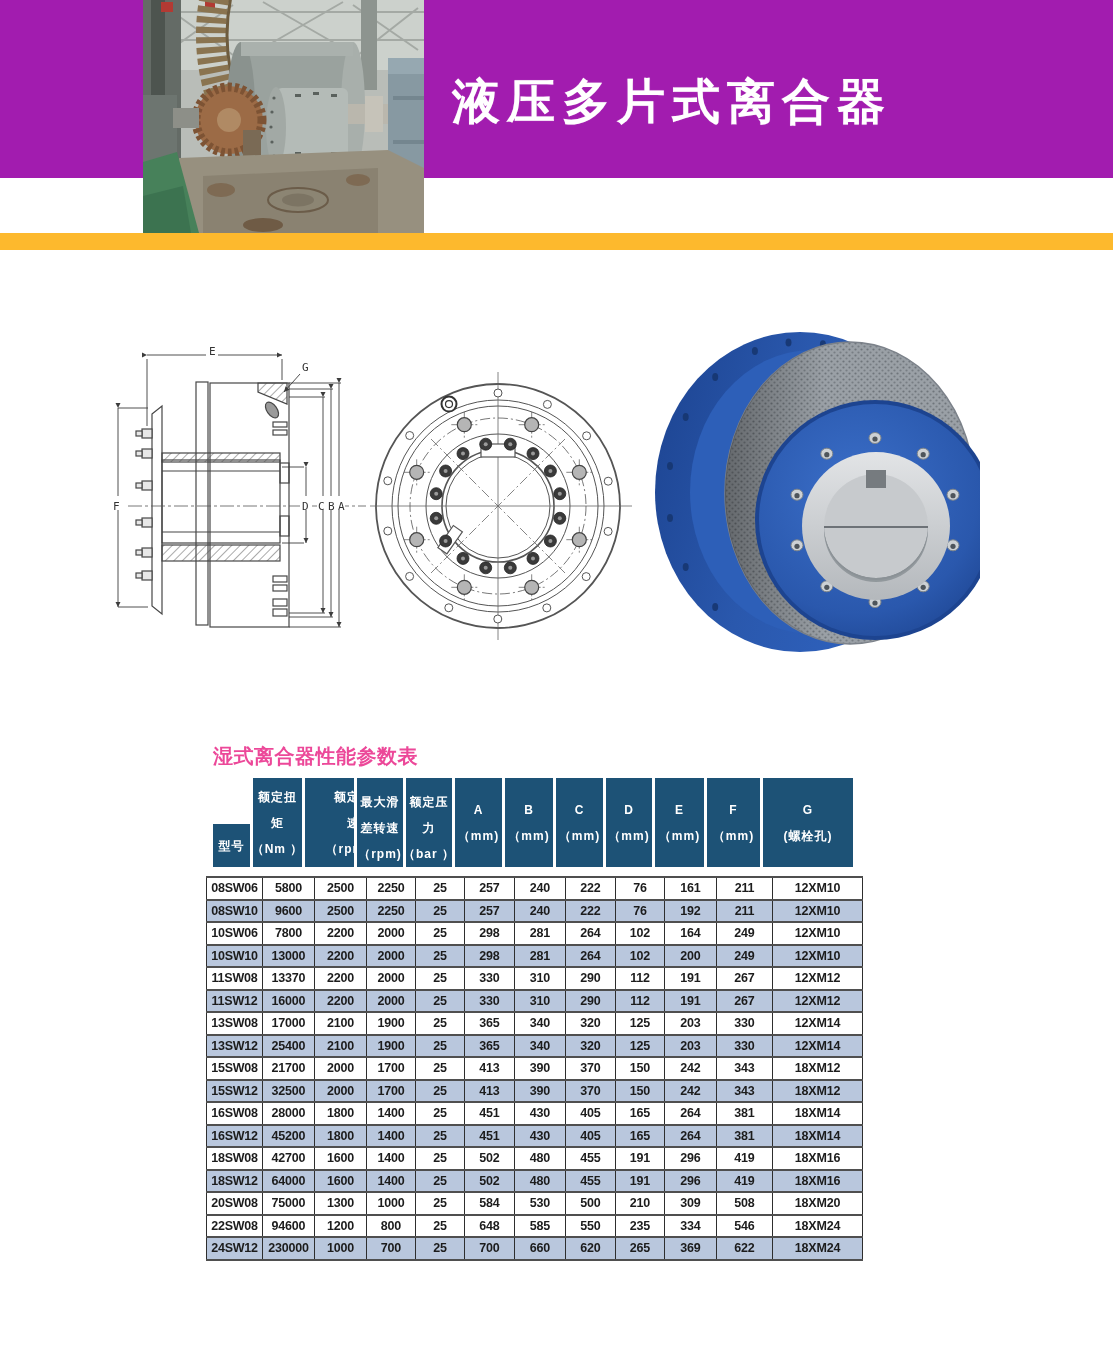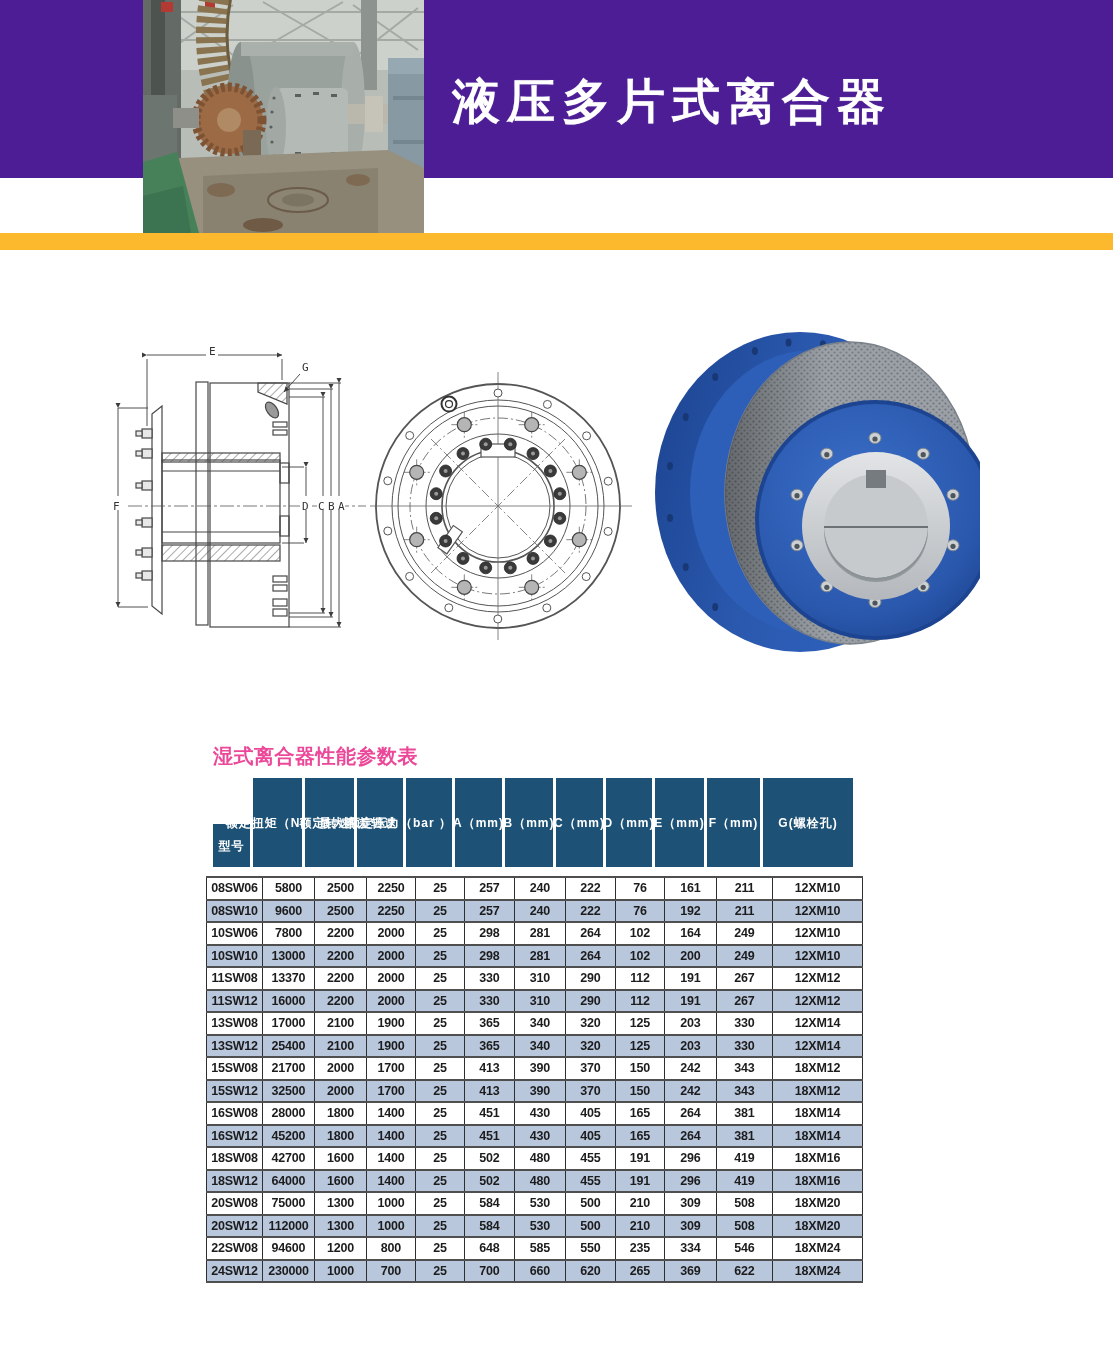--- a/index.html
+++ b/index.html
@@ -1,21 +1,21 @@
 <!DOCTYPE html>
 <html><head>
 <meta charset="utf-8">
 <style>
   html,body{margin:0;padding:0;background:#ffffff;}
   .page{
     position:relative;width:1113px;height:1367px;background:#ffffff;overflow:hidden;
     font-family:"Liberation Sans","DejaVu Sans",sans-serif;
   }
   
-  .hero{position:absolute;left:0;top:0;width:1113px;height:178px;background:#4c1d95;font-family:Liberation Serif, serif;}
+  .hero{position:absolute;left:0;top:0;width:1113px;height:178px;background:#a21caf;font-family:Liberation Serif, serif;}
   .hero-photo{position:absolute;left:143px;top:0;width:281px;height:233px;overflow:hidden;}
   .hero-title{
     position:absolute;left:452px;top:76px;color:#ffffff;font-weight:bold;
     font-size:48px;letter-spacing:7px;line-height:52px;white-space:nowrap;
     text-shadow:0 0 1px rgba(255,255,255,.4);
   }
   .accent-bar{position:absolute;left:0;top:233px;width:1113px;height:17px;background:#fdb92d;}
   
   .svg-abs{position:absolute;}
   .dim-text{font-family:"DejaVu Sans Mono","Liberation Mono",monospace;font-size:11px;fill:#333;}
@@ -23,21 +23,21 @@
   .table-title{
     position:absolute;left:213px;top:743px;font-size:20px;font-weight:bold;color:#ec4899;
     letter-spacing:0.5px;
   }
   .spec-header{
     position:absolute;left:213px;top:778px;width:656px;height:89px;
     display:flex;flex-direction:row;
   }
   .th{
     background:#1d5276;color:#ffffff;box-sizing:border-box;border-right:3px solid #ffffff;
-    display:flex;flex-direction:row;align-items:center;justify-content:center;
+    display:flex;flex-direction:column;align-items:center;justify-content:center;
     font-size:12px;font-weight:bold;text-align:center;
   }
   .th:last-child{border-right:none;}
   .th-line{line-height:26px;white-space:nowrap;letter-spacing:1px;}
   .spec-body{
     position:absolute;left:206px;top:876px;width:656px;
     border-collapse:collapse;table-layout:fixed;
   }
   .spec-body td{
     height:22.5px;box-sizing:border-box;
@@ -421,21 +421,21 @@
       <div class="th" style="width: 52px;">
         <div class="th-line">额定扭</div>
         <div class="th-line">矩</div>
         <div class="th-line">（Nm ）</div>
       </div>
       <div class="th" style="width: 52px; padding-left: 48px;">
         <div class="th-line">额定转</div>
         <div class="th-line">速</div>
         <div class="th-line">（rpm ）</div>
       </div>
-      <div class="th" style="width: 49px;">
+      <div class="th" style="width: 49px; justify-content: flex-end;">
         <div class="th-line">最大滑</div>
         <div class="th-line">差转速</div>
         <div class="th-line">（rpm)</div>
       </div>
       <div class="th" style="width: 49px; justify-content: flex-end;">
         <div class="th-line">额定压</div>
         <div class="th-line">力</div>
         <div class="th-line">（bar ）</div>
       </div>
       <div class="th" style="width: 50px;">
@@ -687,34 +687,20 @@
           <td>1000</td>
           <td>25</td>
           <td>584</td>
           <td>530</td>
           <td>500</td>
           <td>210</td>
           <td>309</td>
           <td>508</td>
           <td>18XM20</td>
         </tr>
-        <tr class="alt">
-          <td>20SW12</td>
-          <td>112000</td>
-          <td>1300</td>
-          <td>1000</td>
-          <td>25</td>
-          <td>584</td>
-          <td>530</td>
-          <td>500</td>
-          <td>210</td>
-          <td>309</td>
-          <td>508</td>
-          <td>18XM20</td>
-        </tr>
         <tr>
           <td>22SW08</td>
           <td>94600</td>
           <td>1200</td>
           <td>800</td>
           <td>25</td>
           <td>648</td>
           <td>585</td>
           <td>550</td>
           <td>235</td>

